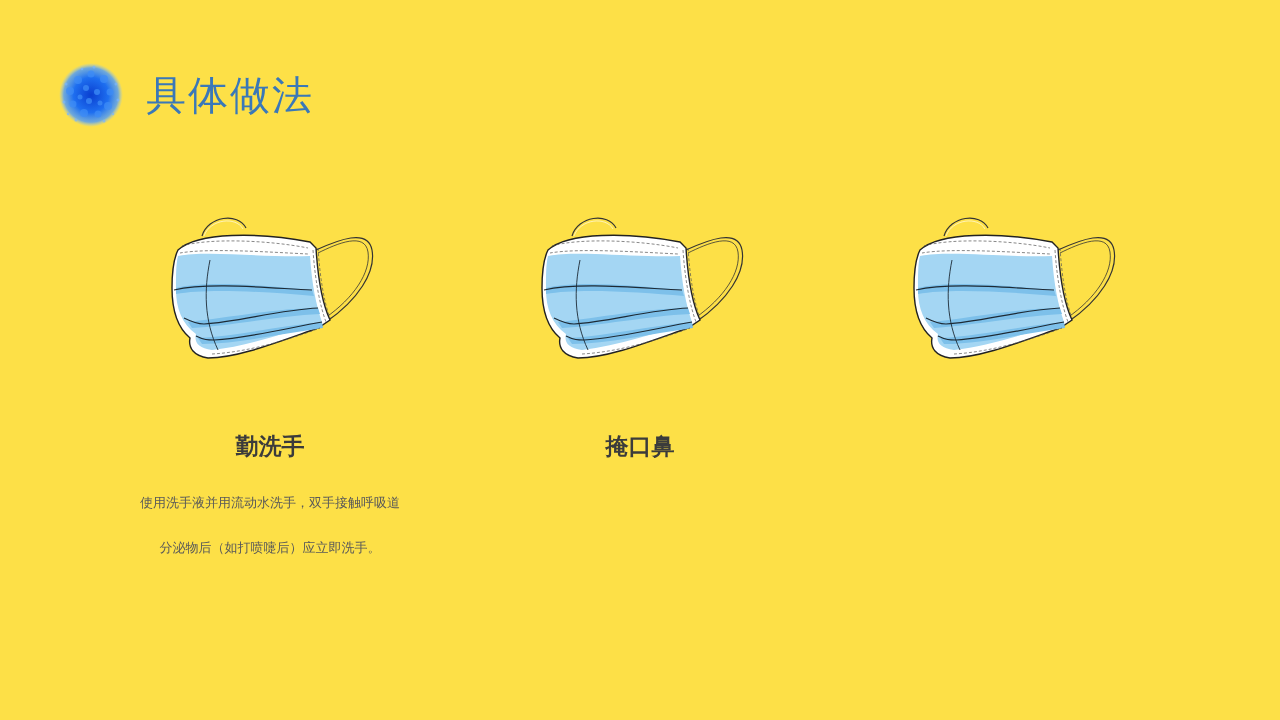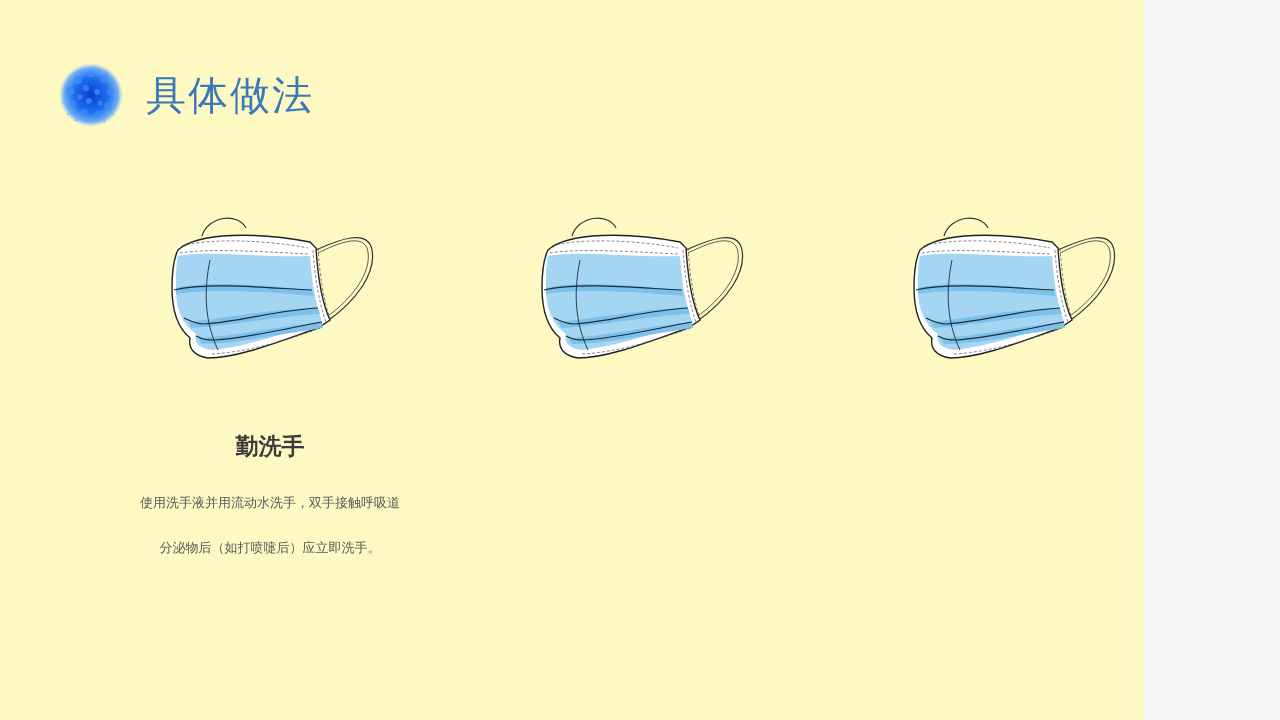--- a/index.html
+++ b/index.html
@@ -10,22 +10,22 @@
       overflow: hidden;
       background: #f7f7f7;
     }
     body {
       position: relative;
       font-family: "DejaVu Sans", "Liberation Sans", sans-serif;
     }
     .slide {
       position: absolute;
       left: 0; top: 0;
-      width: 1144px; height: 720px;
-      background: #fef9c3;
+      width: 1280px; height: 720px;
+      background: #fde047;
     }
     .header {
       position: absolute;
       left: 58px;
       top: 62px;
       height: 66px;
       display: flex;
       align-items: center;
     }
     .virus {
@@ -168,20 +168,21 @@
       <path d="M6 80 C40 72, 100 78, 144 80" fill="none" stroke="#1d2a35" stroke-width="1.2"></path>
       <path d="M16 108 C24 112, 30 114, 36 114 C70 112, 110 100, 150 98" fill="none" stroke="#1d2a35" stroke-width="1.2"></path>
       <path d="M28 126 C36 130, 40 130, 46 130 C80 128, 120 118, 154 112" fill="none" stroke="#1d2a35" stroke-width="1.2"></path>
       <path d="M42 50 C36 80, 36 110, 50 140" fill="none" stroke="#1d2a35" stroke-width="0.9"></path>
       <path d="M14 36 C40 28, 100 30, 140 38" fill="none" stroke="#555" stroke-width="0.7" stroke-dasharray="3 2"></path>
       <path d="M12 43 C40 38, 100 42, 140 44" fill="none" stroke="#555" stroke-width="0.7" stroke-dasharray="3 2"></path>
       <path d="M145 40 C147 70, 152 96, 158 112" fill="none" stroke="#555" stroke-width="0.7" stroke-dasharray="3 2"></path>
       <path d="M150 38 C152 68, 156 92, 162 108" fill="none" stroke="#555" stroke-width="0.7" stroke-dasharray="3 2"></path>
       <path d="M44 144 C80 142, 120 130, 152 118" fill="none" stroke="#555" stroke-width="0.7" stroke-dasharray="3 2"></path>
     </svg>
+    <div class="col-title">掩口鼻</div>
   </div>
 
   <div class="col col-3">
     <svg class="mask" viewBox="0 0 210 160">
       <path d="M34 26 C40 6, 70 2, 78 18" fill="none" stroke="#333" stroke-width="1.2"></path>
       <path d="M36 26 C42 9, 68 6, 75 19" fill="none" stroke="#fff" stroke-width="0.6"></path>
       <path d="M148 40 C170 30, 200 18, 204 40 C208 62, 190 90, 158 112" fill="none" stroke="#333" stroke-width="1.2"></path>
       <path d="M150 43 C170 33, 197 22, 200 42 C203 62, 186 88, 157 108" fill="none" stroke="#333" stroke-width="0.8"></path>
       <path d="M10 40 C30 22, 90 22, 142 32 L148 38 C150 70, 155 95, 162 110 L150 118 C110 132, 70 148, 40 148 C26 146, 20 138, 22 128 C10 118, 4 100, 4 78 C4 60, 6 48, 10 40 Z" fill="#ffffff" stroke="#222" stroke-width="1.4"></path>
       <path d="M10 46 C40 40, 100 48, 142 46 C144 75, 148 95, 154 112 C120 122, 80 136, 44 140 C30 138, 26 132, 28 124 C14 114, 8 98, 8 80 C8 64, 8 54, 10 46 Z" fill="#a4d6f3"></path>

